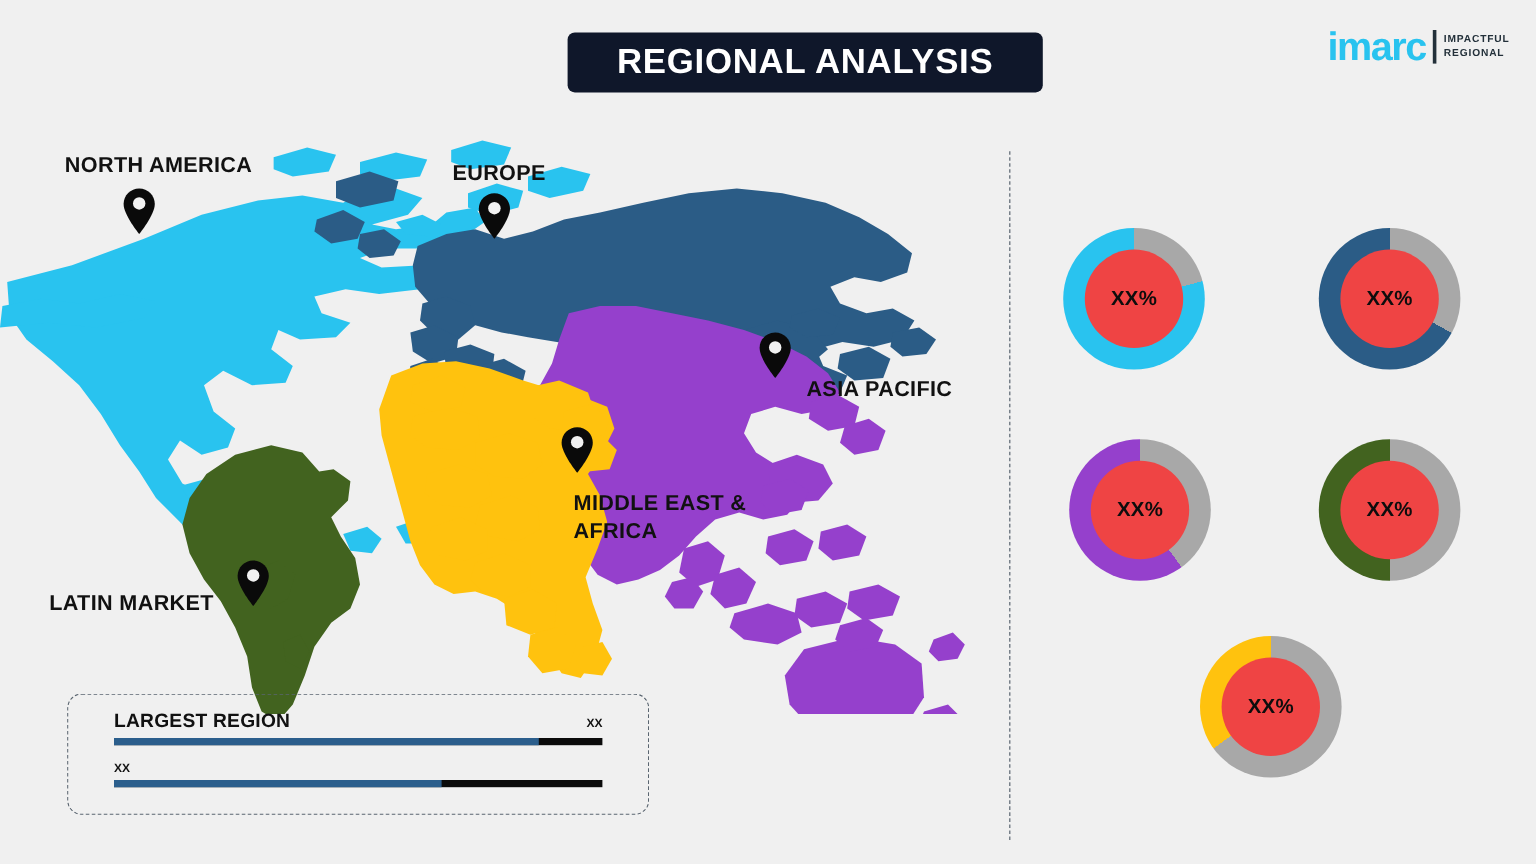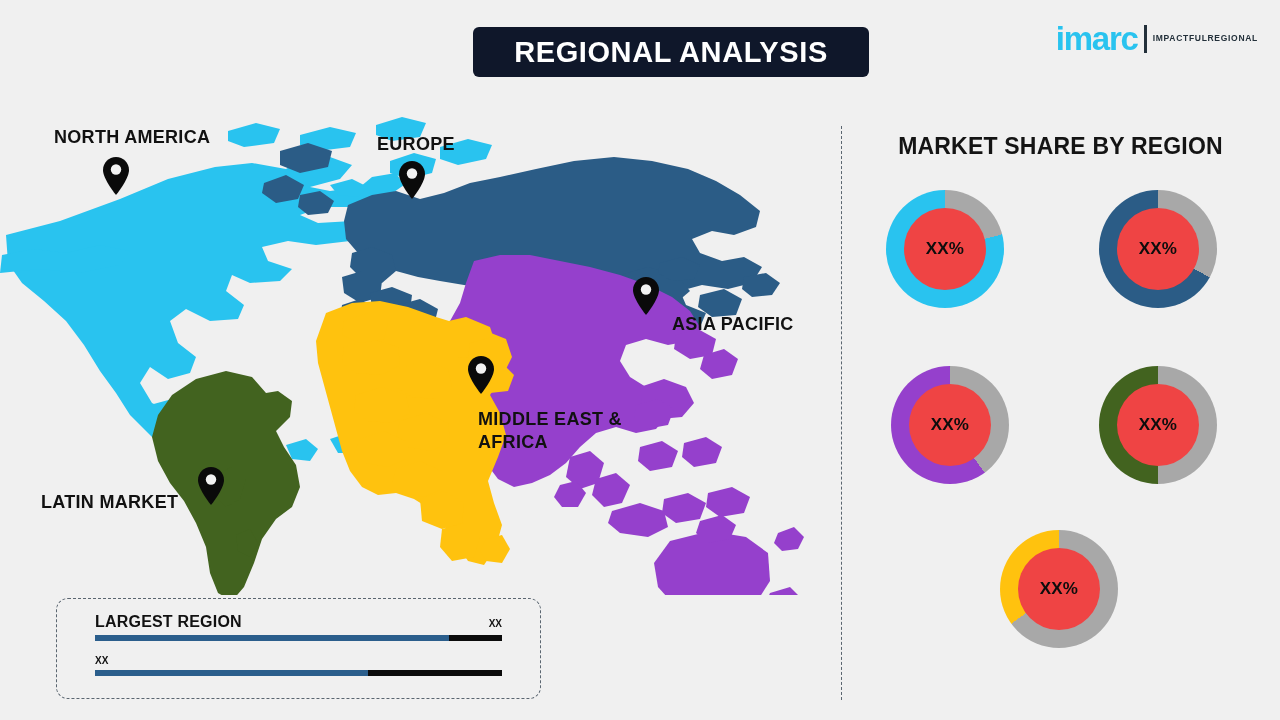--- a/index.html
+++ b/index.html
@@ -41,21 +41,21 @@
     font-size: 33px;
     font-weight: bold;
     letter-spacing: -1.2px;
     line-height: 1;
   }
   .logo-bar {
     width: 3px; height: 28px;
     background: #23303a;
   }
   .logo-tag {
-    display: flex; flex-direction: row;
+    display: flex; flex-direction: column;
     color: #23303a;
     font-size: 8.5px;
     font-weight: bold;
     letter-spacing: 0.7px;
     line-height: 1.35;
   }
 
   
   .divider {
     position: absolute;
@@ -93,21 +93,21 @@
   .pin svg { width: 100%; height: 100%; display: block; }
   .pin-na  { left: 101px; top: 156px; }
   .pin-eu  { left: 397px; top: 160px; }
   .pin-ap  { left: 631px; top: 276px; }
   .pin-mea { left: 466px; top: 355px; }
   .pin-la  { left: 196px; top: 466px; }
 
   
   .legend-box {
     position: absolute;
-    left: 56px; top: 598px;
+    left: 56px; top: 578px;
     width: 485px; height: 101px;
     border: 1.6px dashed #5a6570;
     border-radius: 12px;
     padding: 14px 38px 24px 38px;
   }
   .legend-row { position: relative; margin-bottom: 14px; }
   .legend-row:last-child { margin-bottom: 0; }
   .legend-head {
     display: flex; align-items: baseline; justify-content: space-between;
   }
@@ -334,21 +334,20 @@
     <div class="legend-row">
       <div class="legend-head">
         <span class="legend-value">XX</span>
       </div>
       <div class="legend-bar" style="background: rgb(11, 11, 11);">
         <div class="legend-bar-fill" style="background: rgb(43, 94, 140); width: 67%;"></div>
       </div>
     </div>
   </div>
 
-  <div class="panel-title">MARKET SHARE BY REGION</div>
 
   <div class="donuts">
     <div class="donut d0">
       <div class="ring" style="background: conic-gradient(rgb(168, 168, 168) 0%, rgb(168, 168, 168) 21%, rgb(41, 195, 239) 21%, rgb(41, 195, 239) 100%);"></div>
       <div class="hole">
         <span>XX%</span>
       </div>
     </div>
     <div class="donut d1">
       <div class="ring" style="background: conic-gradient(rgb(168, 168, 168) 0%, rgb(168, 168, 168) 33%, rgb(43, 92, 134) 33%, rgb(43, 92, 134) 100%);"></div>

